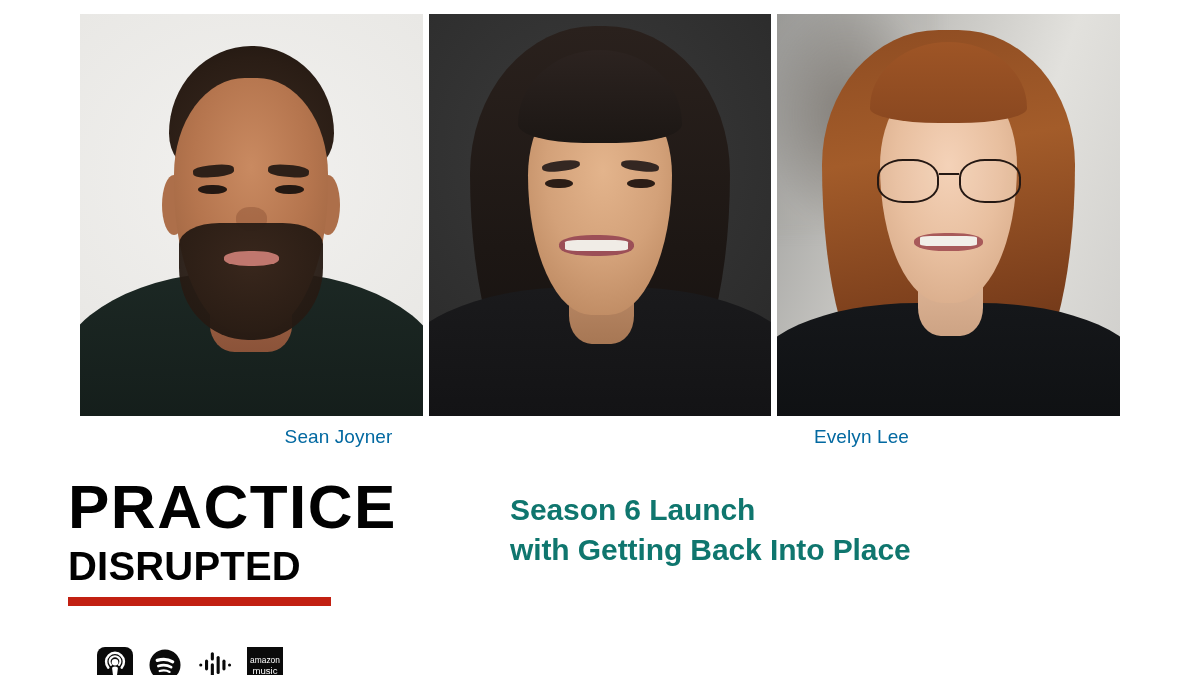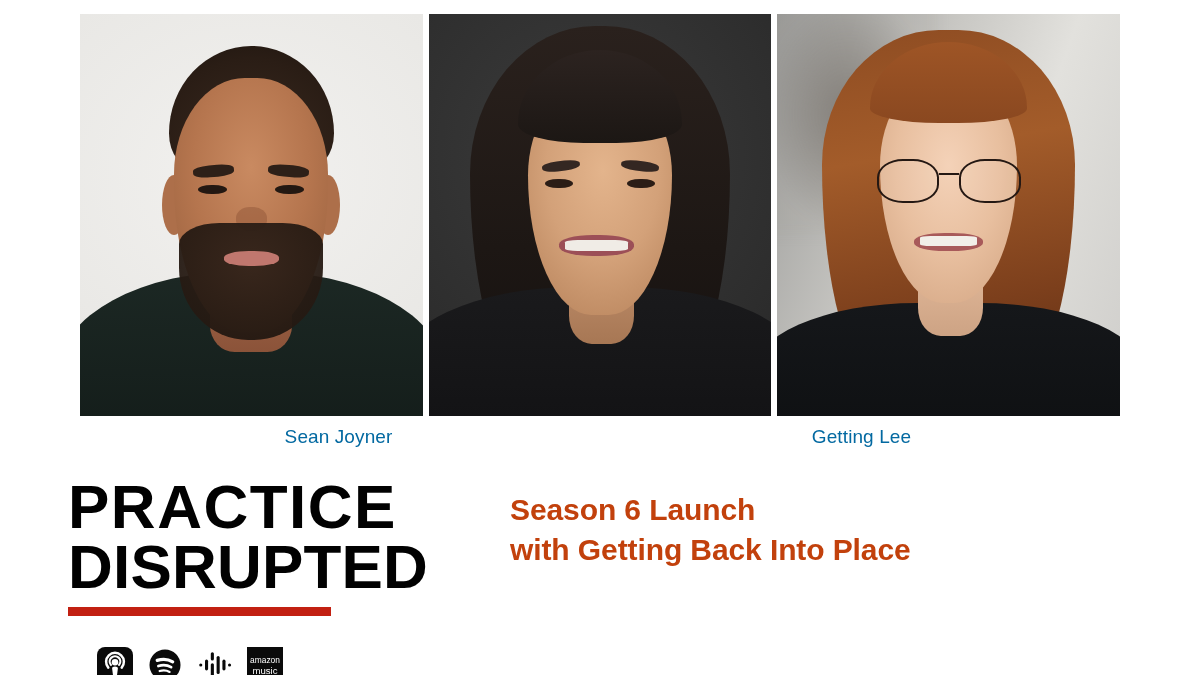--- a/index.html
+++ b/index.html
@@ -232,21 +232,21 @@
     top: 478px;
   }
   .logo-line {
     font-weight: bold;
     color: #010101;
     line-height: 0.93;
     letter-spacing: 0.5px;
     white-space: nowrap;
   }
   .logo-line-1 { font-size: 62px; letter-spacing: 1.5px; }
-  .logo-line-2 { font-size: 62px; letter-spacing: 0.2px; margin-top: 2px; }
+  .logo-line-2 { font-size: 40px; letter-spacing: 0.2px; margin-top: 12px; }
   .logo-rule {
     width: 263px;
     height: 9px;
     background: #c22012;
     margin-top: 12px;
   }
 
   
   .platforms {
     position: absolute;
@@ -270,21 +270,21 @@
     font-size: 27px;
     font-weight: normal;
     color: #141414;
     letter-spacing: 0.6px;
     line-height: 1.15;
   }
   .ep-title {
     margin-top: 8px;
     font-size: 30px;
     font-weight: bold;
-    color: #c2410c;
+    color: #0f766e;
     line-height: 1.32;
     letter-spacing: -0.1px;
   }
 </style>
 </head>
 <body>
 
 <div class="canvas">
 
   <div class="photo-row">
@@ -340,21 +340,21 @@
         <div class="mouth">
           <div class="teeth"></div>
         </div>
       </div>
     </div>
 
   </div>
 
   <div class="names">
     <div class="name-cell">Sean Joyner</div>
-    <div class="name-cell">Getting Lee</div>
+    <div class="name-cell">Evelyn Lee</div>
   </div>
 
   <div class="logo-block">
     <div class="logo-line logo-line-1">PRACTICE</div>
     <div class="logo-line logo-line-2">DISRUPTED</div>
     <div class="logo-rule"></div>
   </div>
 
   <div class="platforms">
 

